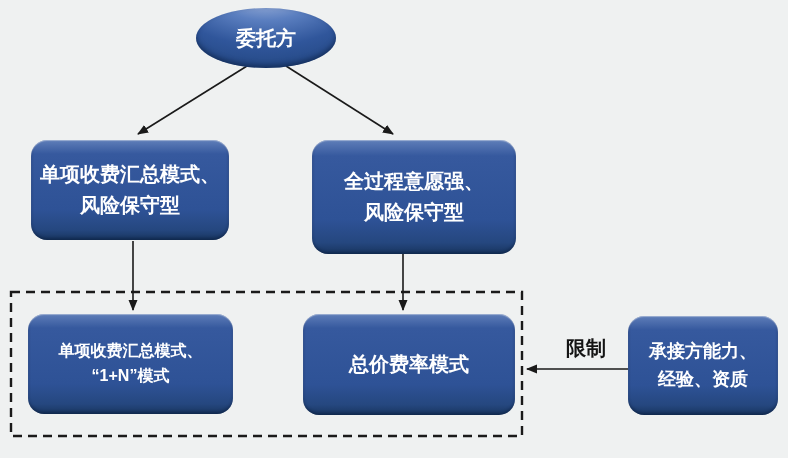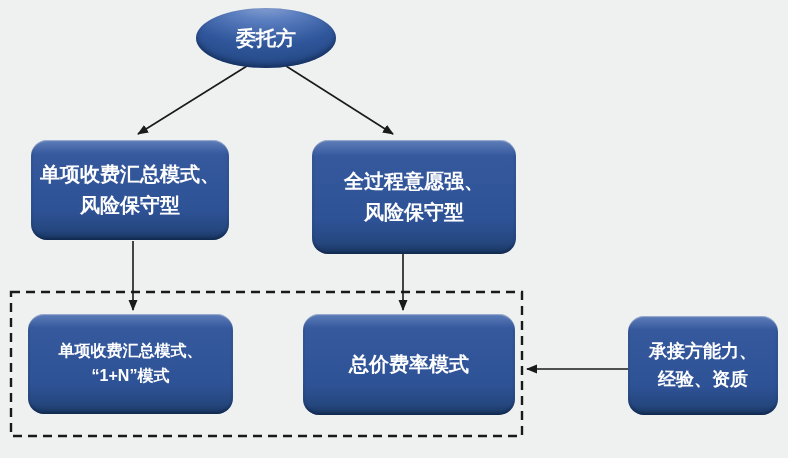--- a/index.html
+++ b/index.html
@@ -76,14 +76,15 @@
 
   <div class="node" id="node-bottom-middle">
     <span class="line">总价费率模式</span>
   </div>
 
   <div class="node" id="node-contractor">
     <span class="line">承接方能力、</span>
     <span class="line">经验、资质</span>
   </div>
 
+  <div id="label-restriction">限制</div>
 
 </div>
 
 </body></html>

